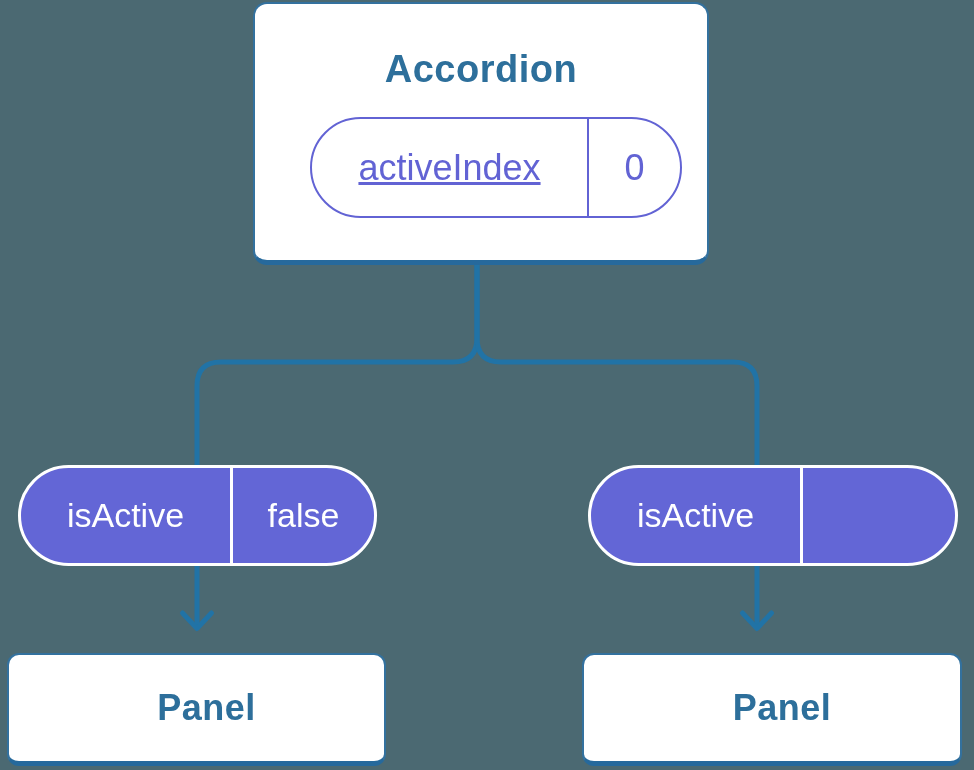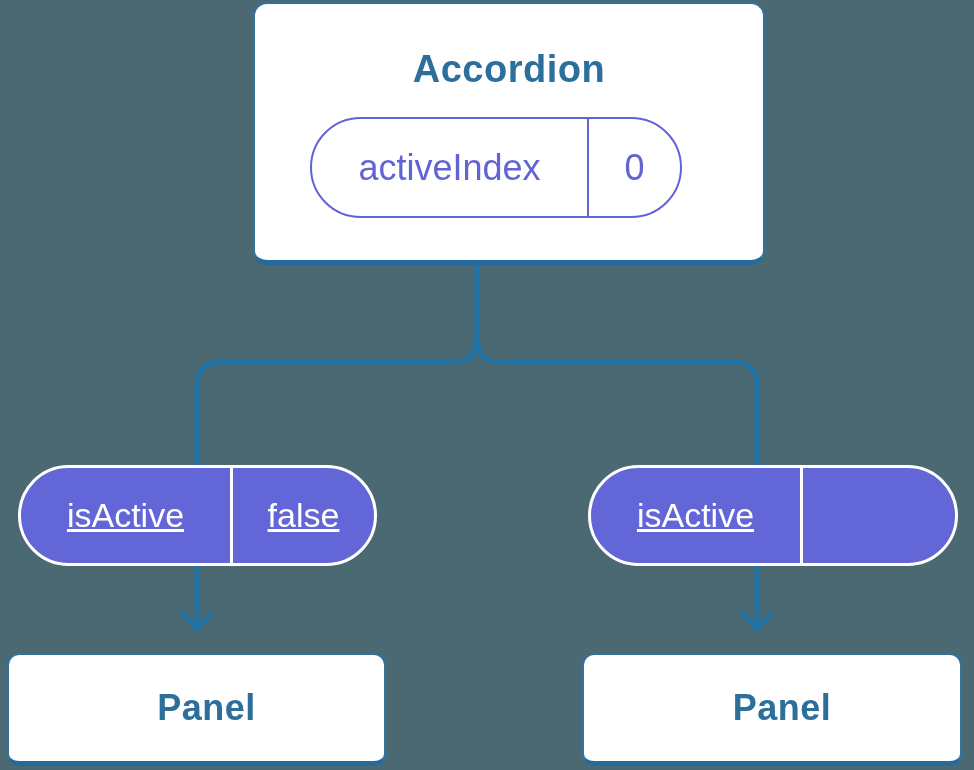--- a/index.html
+++ b/index.html
@@ -32,21 +32,21 @@
     position: absolute;
     z-index: 1;
     box-sizing: border-box;
     background: #ffffff;
     border: 2.5px solid var(--node-border, #33719e);
     border-bottom: 5px solid var(--node-border-bottom, #26699c);
     border-radius: 14px;
   }
   .accordion-card {
     left: 253px; top: 2px;
-    width: 512px; height: 263px;
+    width: 456px; height: 263px;
   }
   .node-title {
     position: absolute;
     left: 0; right: 0; top: 44px;
     text-align: center;
     font-size: 38px;
     font-weight: 600;
     color: var(--node-title, #2d6f9b);
     letter-spacing: 0.5px;
   }
@@ -63,20 +63,21 @@
     color: var(--state-accent, #6263d4);
     font-size: 36px;
   }
   .state-pill .pill-key {
     width: 277px;
     box-sizing: border-box;
     border-right: 2.5px solid var(--state-accent, #6263d4);
     display: flex;
     align-items: center;
     justify-content: center;
+    text-decoration: underline;
   }
   .state-pill .pill-val {
     flex: 1;
     display: flex;
     align-items: center;
     justify-content: center;
   }
   
   .prop-pill {
     position: absolute;
@@ -84,21 +85,20 @@
     box-sizing: border-box;
     height: 101px;
     top: 465px;
     background: var(--prop-fill, #6366d6);
     border: 3px solid var(--prop-text, #ffffff);
     border-radius: 51px;
     display: flex;
     align-items: stretch;
     color: var(--prop-text, #ffffff);
     font-size: 34px;
-    text-decoration: underline;
   }
   .prop-pill .pill-key {
     box-sizing: border-box;
     border-right: 3px solid var(--prop-text, #ffffff);
     display: flex;
     align-items: center;
     justify-content: center;
   }
   .prop-pill .pill-val {
     flex: 1;

